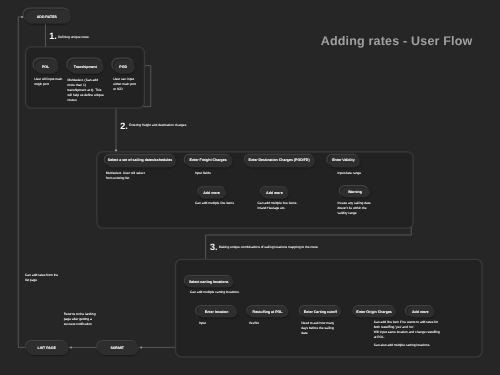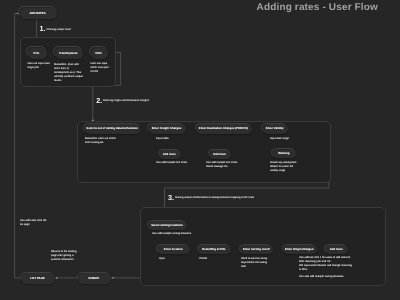--- a/index.html
+++ b/index.html
@@ -1,18 +1,18 @@
 <!DOCTYPE html>
 <html><head>
 <meta charset="utf-8">
 <style>
   html,body{margin:0;padding:0;background:#262626;width:400px;height:300px;overflow:hidden;}
   body{font-family:"Liberation Sans",sans-serif;color:#e8e8e8;position:relative;-webkit-font-smoothing:antialiased;text-rendering:geometricPrecision;}
   #canvas{position:absolute;left:0;top:0;width:400px;height:300px;transform:translateZ(0);}
-  .title{position:absolute;font-size:10px;font-weight:bold;color:#a0a0a0;letter-spacing:.15px;white-space:nowrap;right:22px;top:2px;}
+  .title{position:absolute;font-size:10px;font-weight:bold;color:#a0a0a0;letter-spacing:.15px;white-space:nowrap;right:22px;top:28px;}
   .panel{position:absolute;background:#222222;border:.7px solid #3a3a3a;border-radius:5px;box-sizing:border-box;}
   .pill{position:absolute;border-radius:20px;display:flex;align-items:center;justify-content:center;color:#f4f4f4;box-sizing:border-box;font-weight:bold;white-space:nowrap;font-size:2.85px;letter-spacing:-.01px;text-shadow:0 0 .3px rgba(255,255,255,.5);}
   .pill::before{content:"";position:absolute;left:-0.8px;top:-0.9px;right:0.5px;bottom:0.9px;border-radius:20px;border:0.7px solid #424242;background:#272727;}
   .pill::after{content:"";position:absolute;left:0.7px;top:0.9px;right:-0.6px;bottom:-0.9px;border-radius:20px;background:#2e2e2e;box-shadow:0 0.5px 1.2px rgba(0,0,0,.5);}
   .pill>span{position:relative;z-index:2;}
   .cap{position:absolute;line-height:4px;color:#f2f2f2;white-space:pre-line;font-size:2.6px;text-shadow:0 0 0.3px rgba(255,255,255,.6);}
   .step{position:absolute;color:#f4f4f4;white-space:nowrap;font-size:2.6px;line-height:1;text-shadow:0 0 .3px rgba(255,255,255,.5);}
   .steptxt{position:relative;top:-1.2px;}
   .stepnum{font-size:7.3px;font-weight:bold;margin-right:.9px;line-height:0;position:relative;top:0.4px;text-shadow:none;}
   svg.lines{position:absolute;left:0;top:0;width:400px;height:300px;pointer-events:none;}

